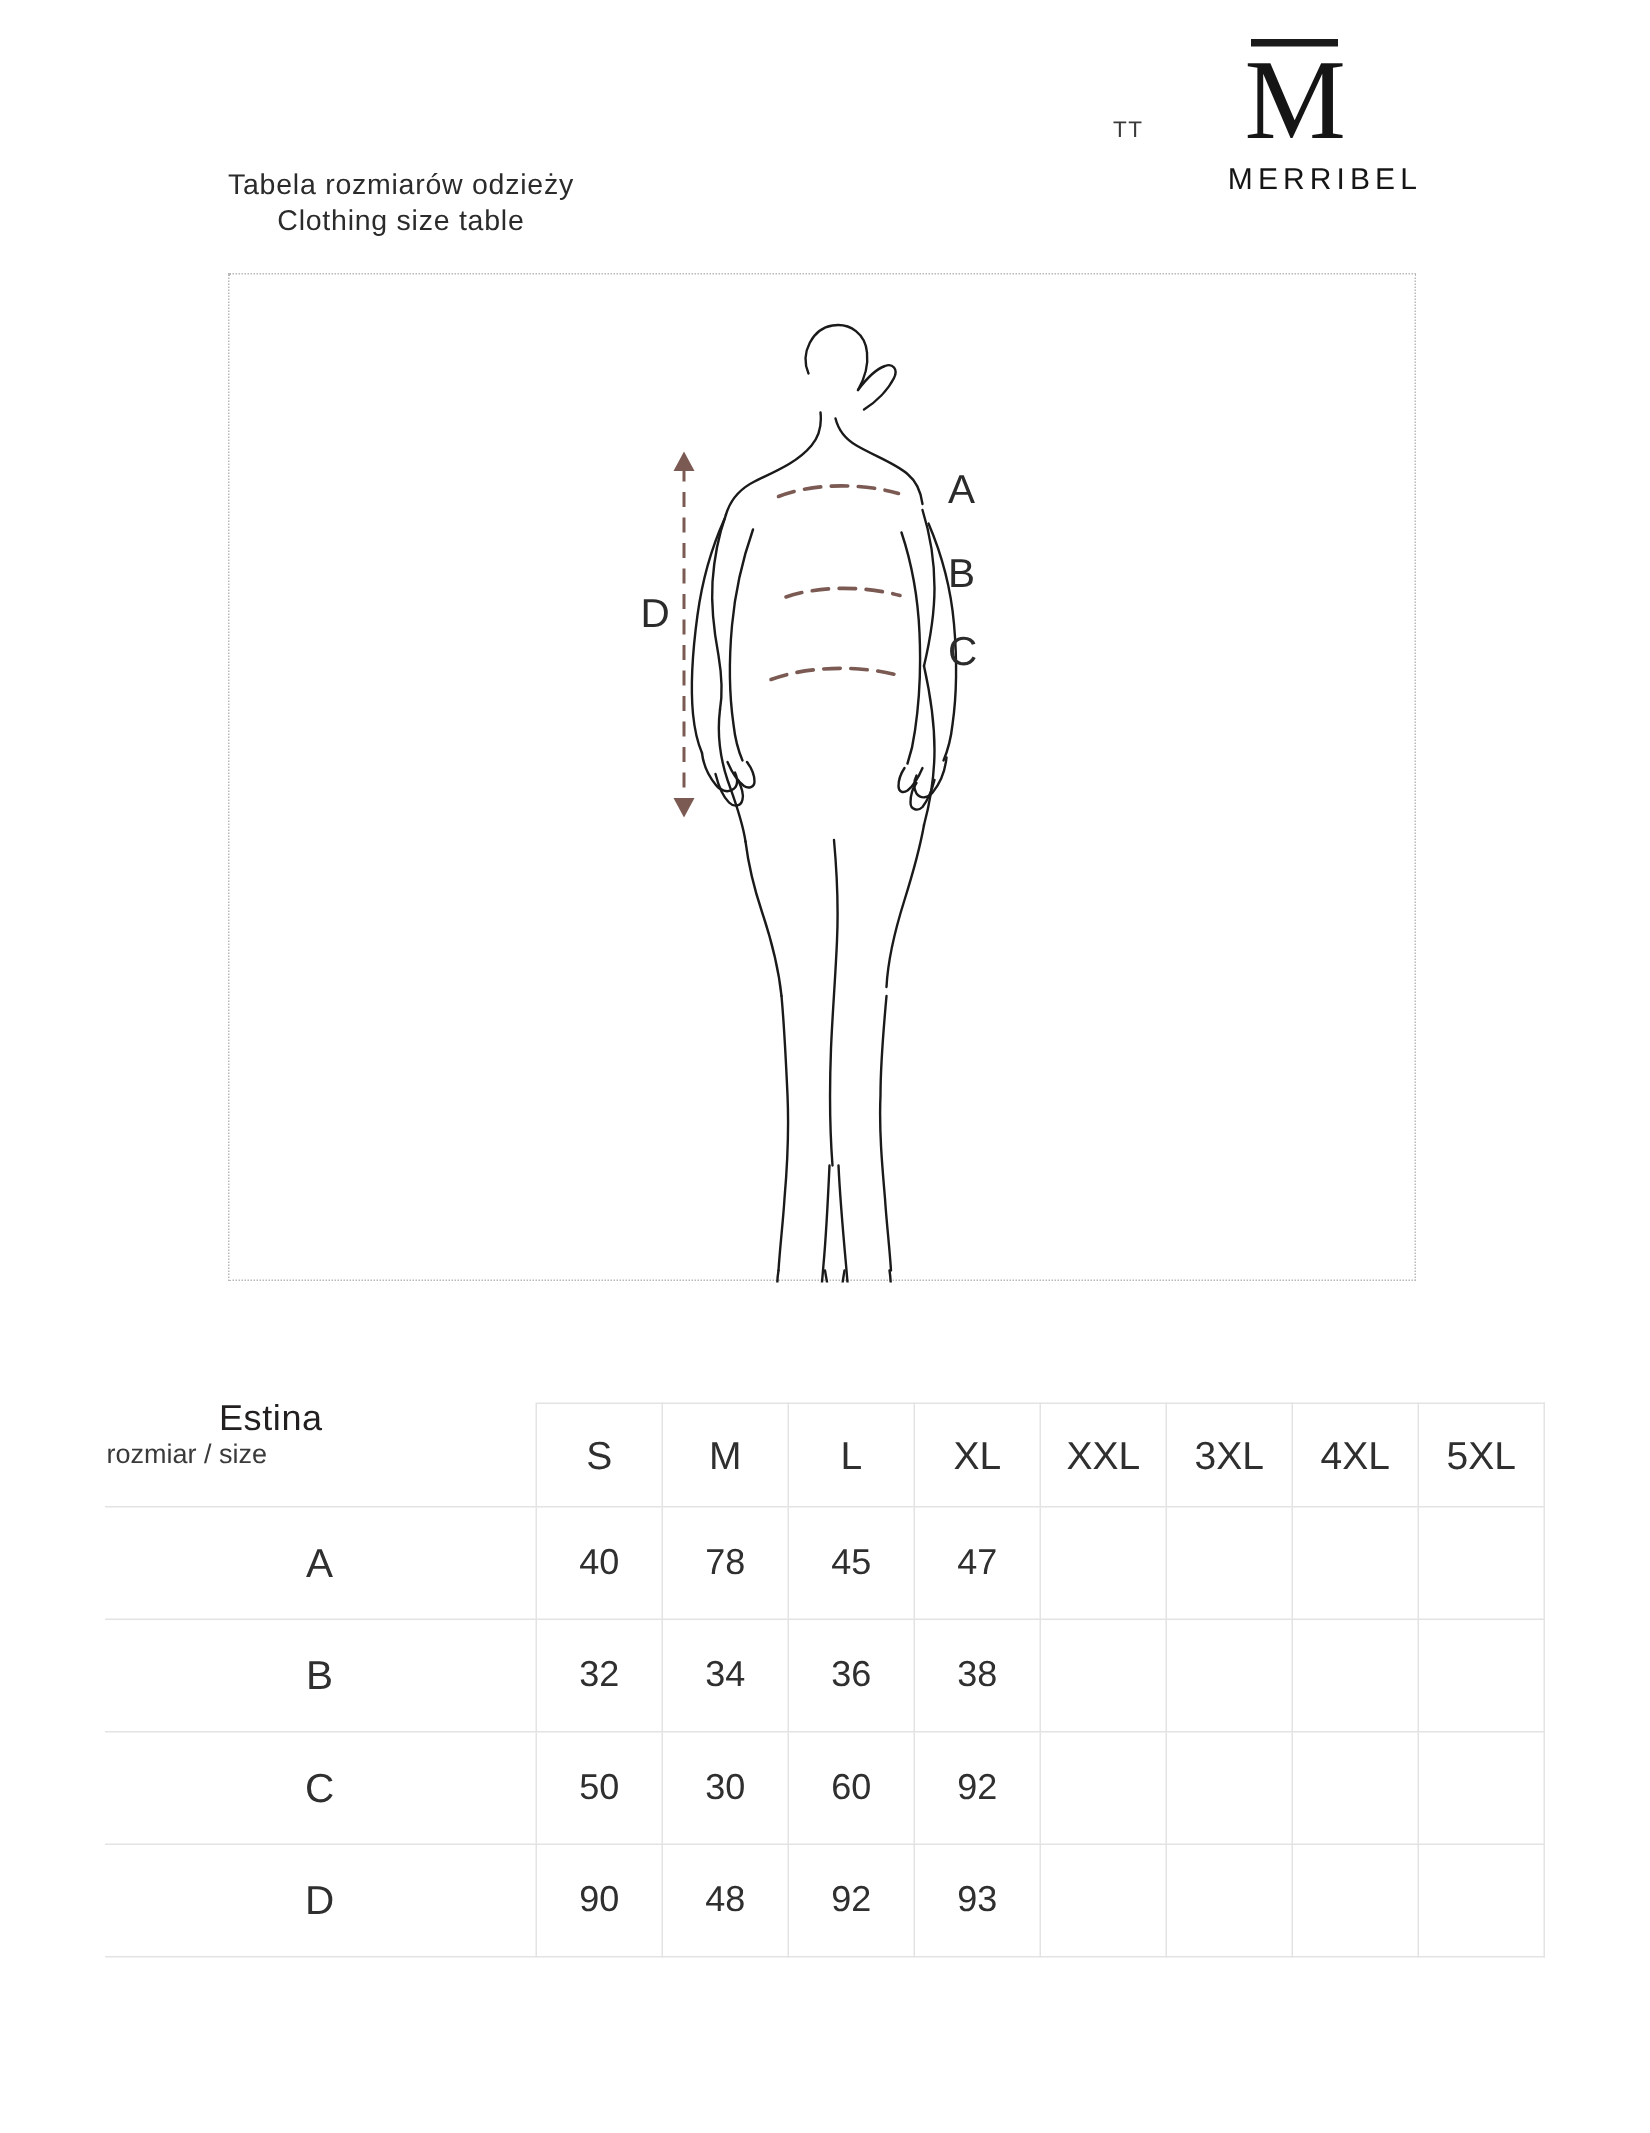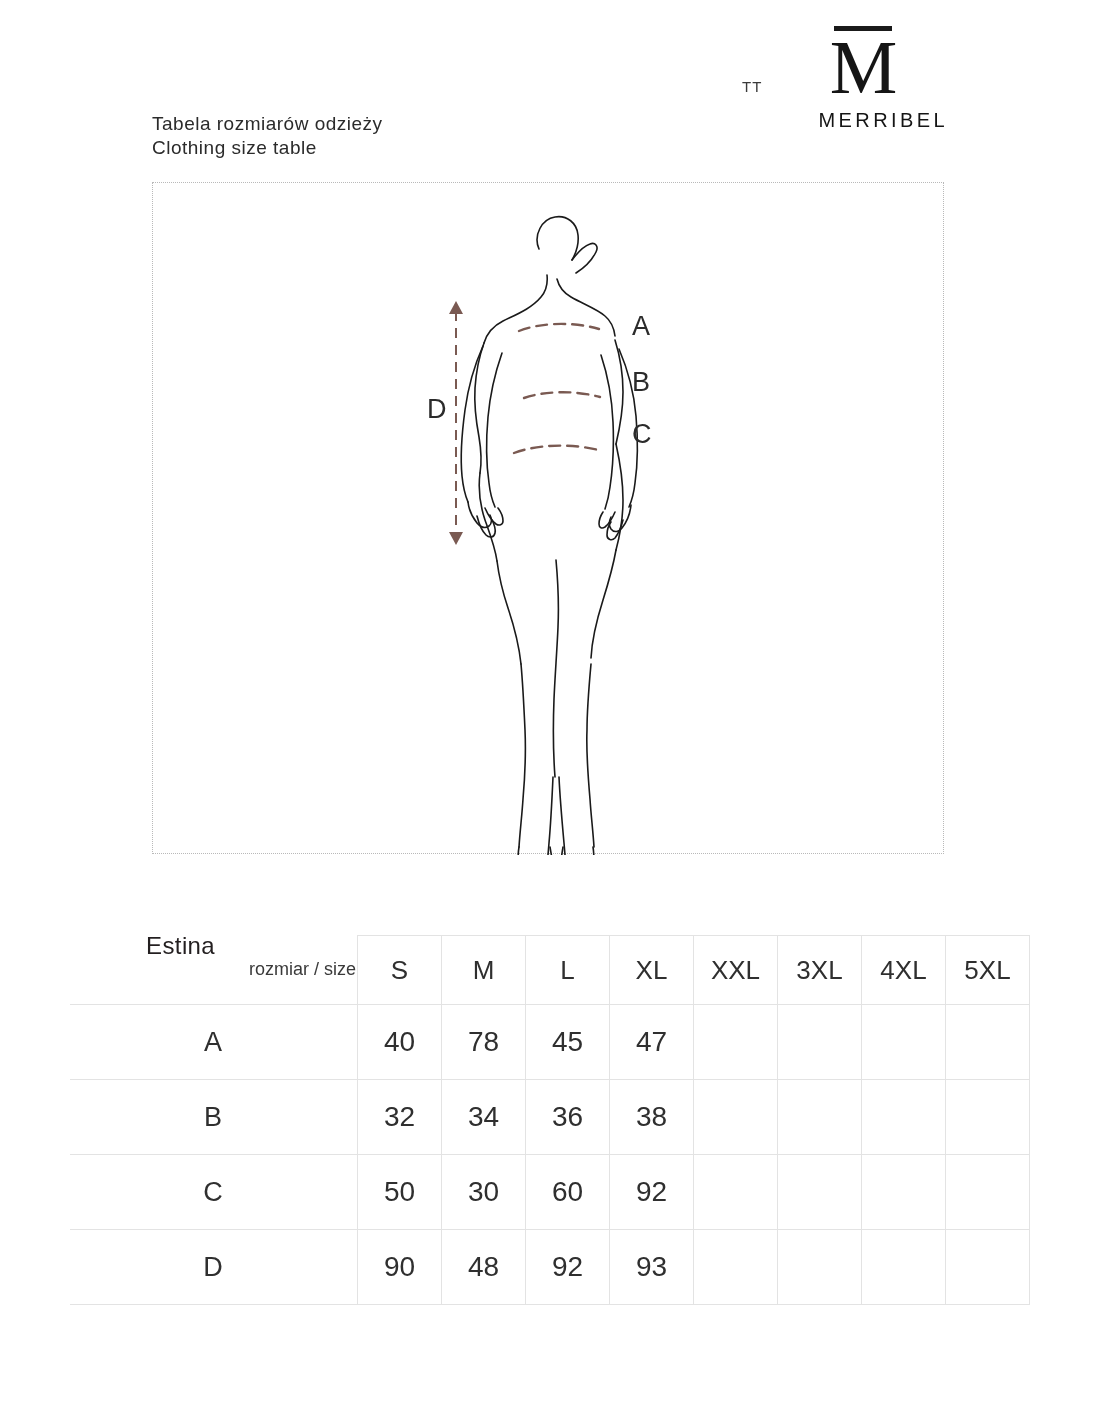--- a/index.html
+++ b/index.html
@@ -27,20 +27,21 @@
     position: absolute;
     left: 152px;
     top: 112px;
     line-height: 1.28;
   }
   .title-pl, .title-en {
     font-size: 19px;
     letter-spacing: 0.5px;
     color: #2b2b2b;
     white-space: nowrap;
+    text-align: center;
   }
 
   .tt-mark {
     position: absolute;
     left: 718px;
     top: 78px;
     font-size: 15px;
     letter-spacing: 1px;
     color: #3a3a3a;
     margin-left: 24px;
@@ -126,38 +127,38 @@
   
   table.size-table tr td.label-cell {
     width: 285px;
     border-left: none;
     font-size: 27px;
   }
   table.size-table tr:first-child td.label-cell {
     border-top: none;
     font-size: 18px;
     color: #3a3a3a;
-    text-align: right;
+    text-align: left;
   }
   table.size-table tr:first-child td {
     height: 66px;
   }
   table.size-table tr:first-child td.size-head {
     font-size: 26px;
     color: #2f2f2f;
   }
   table.size-table td.size-head.small {
     font-size: 22px;
   }
   table.size-table td.row-label {
     font-size: 28px;
     letter-spacing: 1px;
   }
   table.size-table td.data-cell {
-    font-size: 28px;
+    font-size: 24px;
   }
   table.size-table tr:last-child td {
     border-bottom: 1px solid #e3e3e3;
   }
 </style>
 </head>
 <body>
 
 <div class="header">
 

